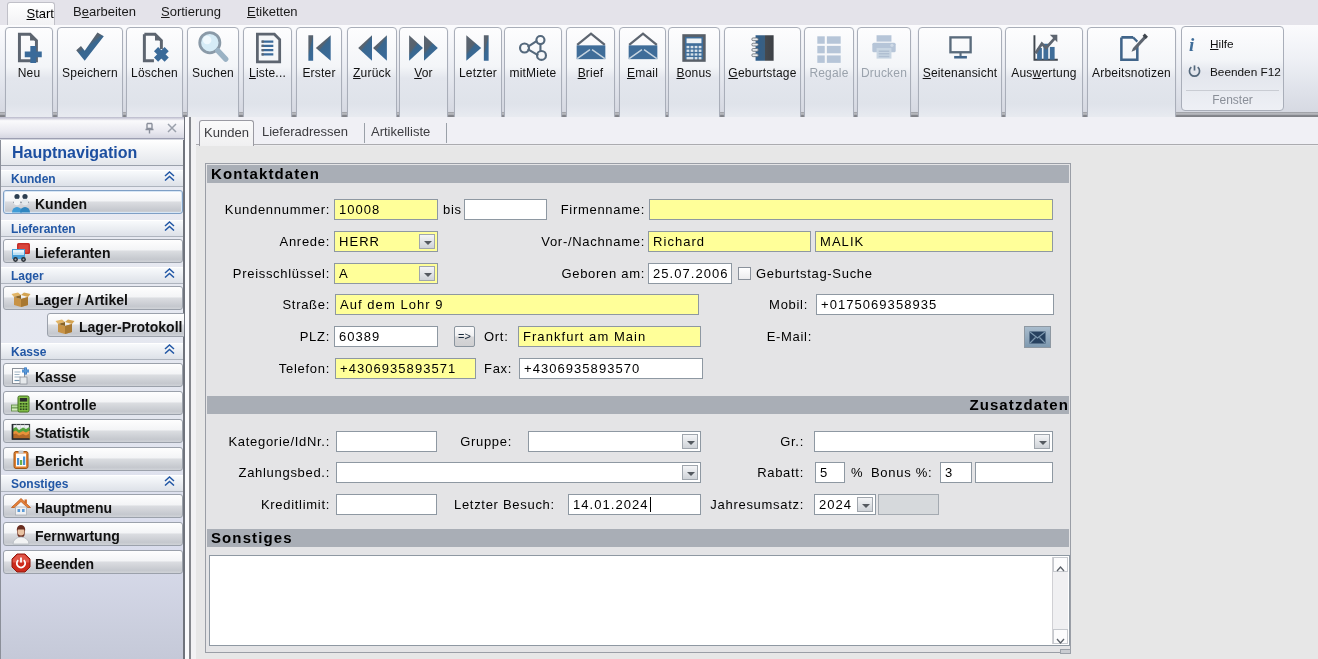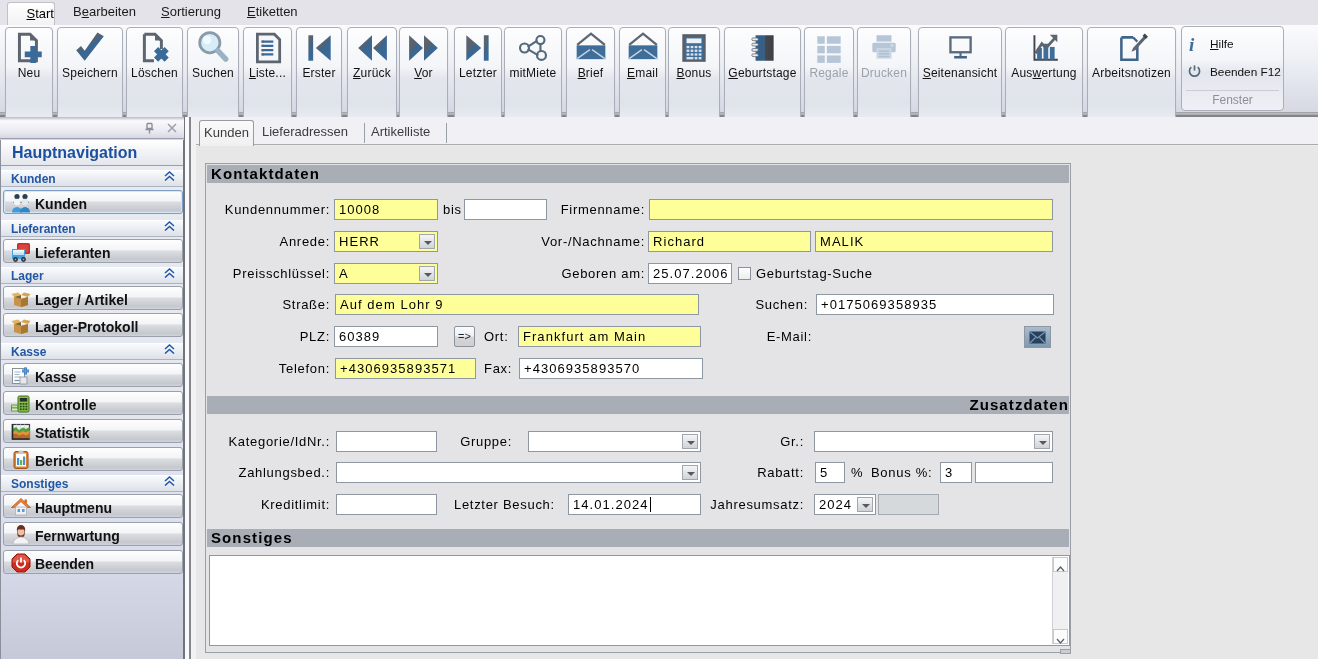--- a/index.html
+++ b/index.html
@@ -404,21 +404,21 @@
     <div class="shead" style="top:127px;">Lager<span class="chev"><svg width="11" height="10" viewBox="0 0 11 10">
               <path d="M1,5 L5.5,1 L10,5 M1,9.5 L5.5,5.5 L10,9.5" stroke="#2257a5" stroke-width="1.5" fill="none"></path>
             </svg></span></div>
     <div class="sitem" style="top:146px;"><span class="sic"><svg width="22" height="22" viewBox="0 0 22 22">
               <path d="M4,9 L11,11 L18,9 L18,17 L11,19 L4,17 Z" fill="#c89346"></path>
               <path d="M11,11 L18,9 L18,17 L11,19 Z" fill="#a87830"></path>
               <path d="M4,9 L1.5,6 L8,4.5 L11,7 Z" fill="#e2b566"></path>
               <path d="M11,7 L14,4.5 L20.5,6 L18,9 Z" fill="#d4a452"></path>
               <path d="M4,9 L11,11 L11,7 Z" fill="#8a6426"></path>
             </svg></span>Lager / Artikel</div>
-    <div class="sitem" style="top:173px;"><span class="sic"><svg width="22" height="22" viewBox="0 0 22 22">
+    <div class="sitem" style="top:173px;margin-left:44px;"><span class="sic"><svg width="22" height="22" viewBox="0 0 22 22">
               <path d="M4,9 L11,11 L18,9 L18,17 L11,19 L4,17 Z" fill="#c89346"></path>
               <path d="M11,11 L18,9 L18,17 L11,19 Z" fill="#a87830"></path>
               <path d="M4,9 L1.5,6 L8,4.5 L11,7 Z" fill="#e2b566"></path>
               <path d="M11,7 L14,4.5 L20.5,6 L18,9 Z" fill="#d4a452"></path>
               <path d="M4,9 L11,11 L11,7 Z" fill="#8a6426"></path>
             </svg></span>Lager-Protokoll</div>
     <div class="shead" style="top:203px;">Kasse<span class="chev"><svg width="11" height="10" viewBox="0 0 11 10">
               <path d="M1,5 L5.5,1 L10,5 M1,9.5 L5.5,5.5 L10,9.5" stroke="#2257a5" stroke-width="1.5" fill="none"></path>
             </svg></span></div>
     <div class="sitem" style="top:223px;"><span class="sic"><svg width="22" height="22" viewBox="0 0 22 22">
@@ -523,21 +523,21 @@
 
 <div class="lbl" style="left:200px;top:266px;width:130px;">Preisschlüssel:</div>
 <div class="in y" style="left:334px;top:263px;width:104px;">A<span class="selbtn"></span></div>
 <div class="lbl" style="left:515px;top:266px;width:130px;">Geboren am:</div>
 <div class="in" style="left:648px;top:263px;width:84px;">25.07.2006</div>
 <div class="cb" style="left:738px;top:267px;"></div>
 <div class="txt" style="left:756px;top:266px;">Geburtstag-Suche</div>
 
 <div class="lbl" style="left:200px;top:297px;width:130px;">Straße:</div>
 <div class="in y" style="left:335px;top:294px;width:364px;">Auf dem Lohr 9</div>
-<div class="lbl" style="left:700px;top:297px;width:108px;">Suchen:</div>
+<div class="lbl" style="left:700px;top:297px;width:108px;">Mobil:</div>
 <div class="in" style="left:816px;top:294px;width:238px;">+0175069358935</div>
 
 <div class="lbl" style="left:200px;top:329px;width:130px;">PLZ:</div>
 <div class="in" style="left:334px;top:326px;width:104px;">60389</div>
 <div id="plzbtn">=&gt;</div>
 <div class="txt" style="left:484px;top:329px;">Ort:</div>
 <div class="in y" style="left:518px;top:326px;width:183px;">Frankfurt am Main</div>
 <div class="lbl" style="left:700px;top:329px;width:112px;">E-Mail:</div>
 <div id="mailbtn">
       <svg width="17" height="13" viewBox="0 0 17 13">

